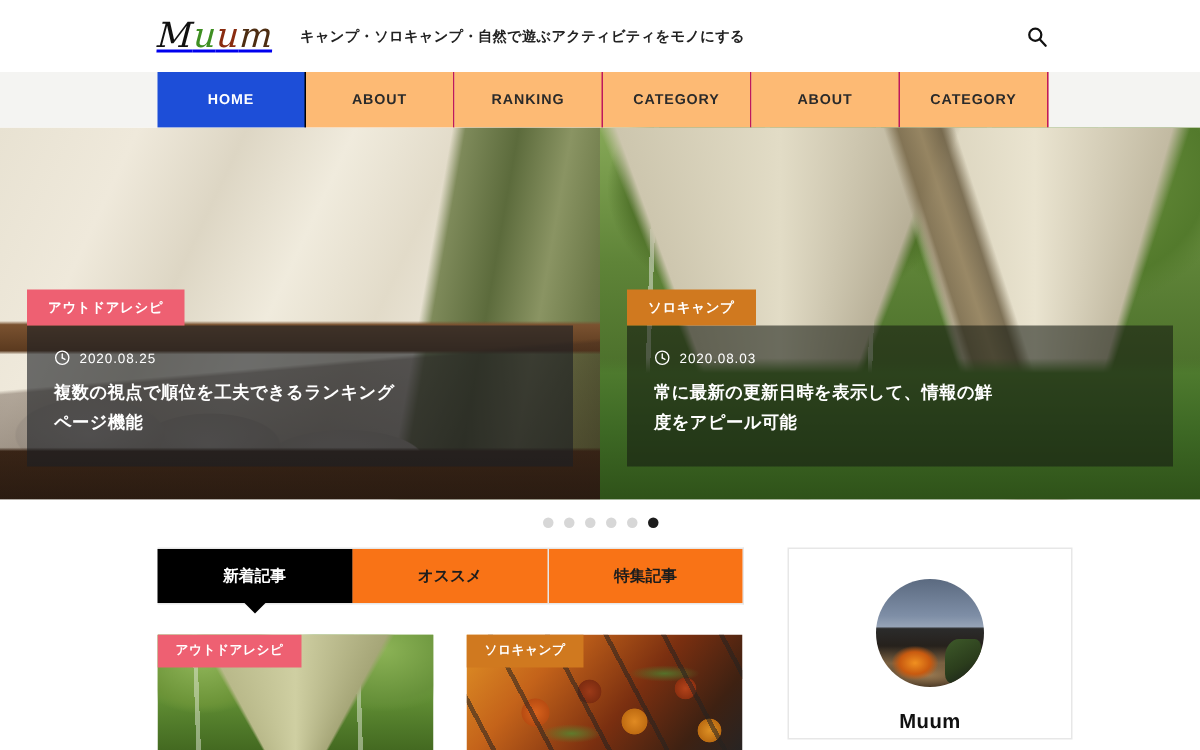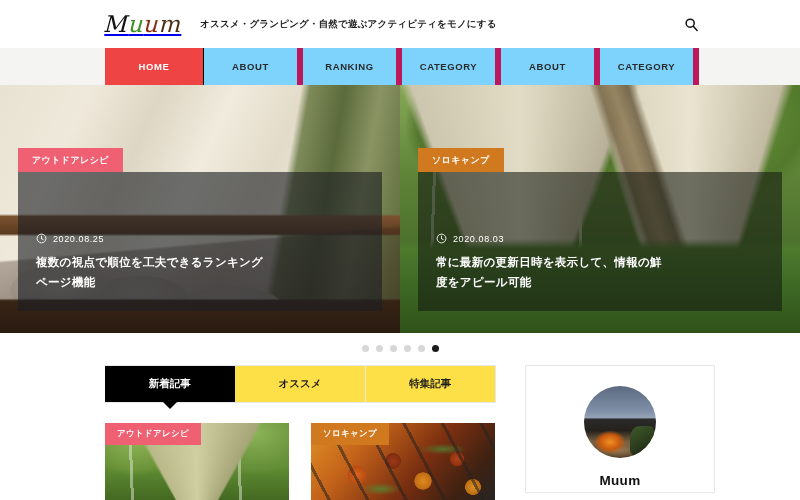--- a/index.html
+++ b/index.html
@@ -56,27 +56,27 @@
     background:#f4f4f2;
     display:flex; align-items:stretch;
   }
   .nav-spacer-l{ width:105px; flex:0 0 105px; }
   .nav-spacer-r{ flex:1 1 auto; }
   .nav-item{
     width:99px; flex:0 0 99px;
     display:flex; align-items:center; justify-content:center;
     font-size:9.5px; font-weight:700; letter-spacing:.6px;
     color:#2a2a2a;
-    background:#7dd3fc;
-    border-right:6px solid #be185d;
+    background:#fdba74;
+    border-right:1px solid #be185d;
     cursor:pointer;
     user-select:none;
   }
   .nav-item.active{
-    background:#ef4444; color:#ffffff;
+    background:#1d4ed8; color:#ffffff;
     border-right:1px solid #000000;
   }
 
   
   .hero{
     width:800px; height:248px;
     display:flex;
     position:relative;
     overflow:hidden;
   }
@@ -146,21 +146,20 @@
     white-space:nowrap;
     cursor:pointer;
   }
   .cat-badge.pink{ background:#ee6072; }
   .cat-badge.orange{ background:#d0791f; }
 
   .hero-date{
     display:flex; align-items:center; gap:6px;
     color:#ffffff; font-size:9px; letter-spacing:.6px;
     margin-bottom:9px;
-    margin-top:45px;
   }
   .clock-ic{ width:11px; height:11px; flex:0 0 11px; display:block; }
   .hero-title{
     color:#ffffff; font-size:11.5px; font-weight:700;
     line-height:1.72; letter-spacing:.3px;
     max-width:235px;
   }
 
   
   .dots{
@@ -192,21 +191,21 @@
     display:flex;
     height:38px;
     border:1px solid #e7e7e7;
     border-left:0;
     width:391px;
   }
   .tab{
     flex:1 1 0;
     display:flex; align-items:center; justify-content:center;
     font-size:10.5px; font-weight:700; color:#1d1d1d;
-    background:#fde047;
+    background:#f97316;
     border-right:1px solid #e7e7e7;
     cursor:pointer; user-select:none;
     position:relative;
   }
   .tab:last-child{ border-right:0; }
   .tab.active{
     background:#000000; color:#ffffff;
     border-right:1px solid #000000;
   }
   .tab.active::after{
@@ -295,21 +294,21 @@
     letter-spacing:.3px;
   }
 </style>
 </head>
 <body>
 
 <header class="site-header">
   <a class="logo" href="#">
     <span class="l1">M</span><span class="l2">u</span><span class="l3">u</span><span class="l4">m</span>
   </a>
-  <div class="tagline">オススメ・グランピング・自然で遊ぶアクティビティをモノにする</div>
+  <div class="tagline">キャンプ・ソロキャンプ・自然で遊ぶアクティビティをモノにする</div>
   <button class="search-btn" aria-label="search">
     <svg width="15" height="15" viewBox="0 0 16 16">
       <circle cx="6.6" cy="6.6" r="4.3" fill="none" stroke="#111" stroke-width="1.6"></circle>
       <line x1="9.9" y1="9.9" x2="14" y2="14.4" stroke="#111" stroke-width="1.6" stroke-linecap="round"></line>
     </svg>
   </button>
 </header>
 
 <nav class="main-nav">
   <div class="nav-spacer-l"></div>

